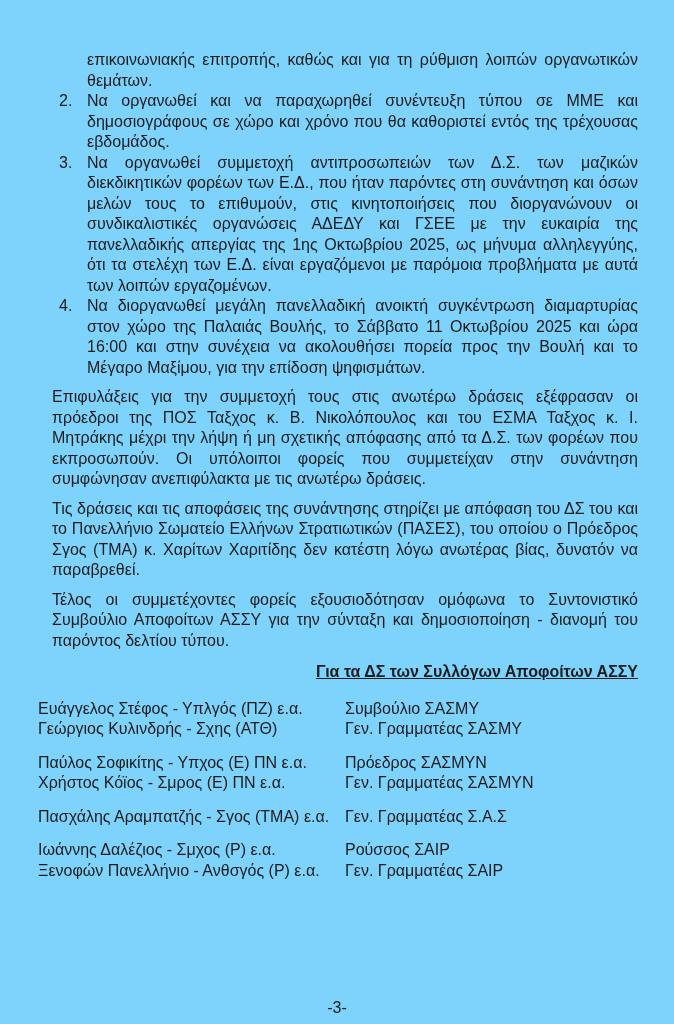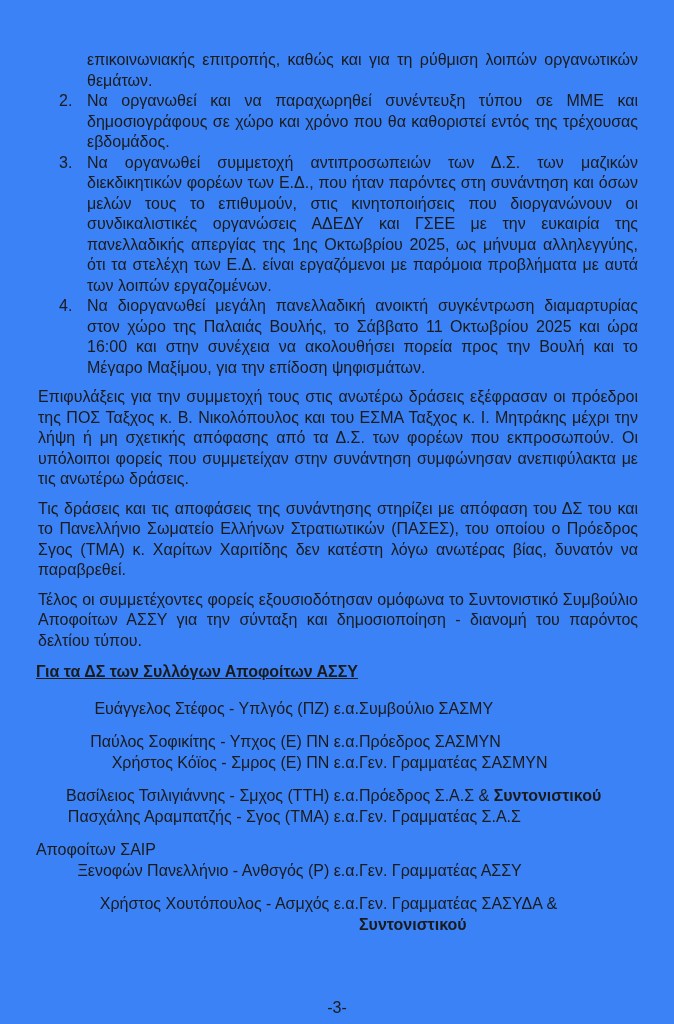--- a/index.html
+++ b/index.html
@@ -1,58 +1,57 @@
 <!DOCTYPE html>
 <html lang="el"><head>
 <meta charset="utf-8">
 <style>
   html, body { margin: 0; padding: 0; background: #ffffff; }
   .page {
     position: relative;
     width: 674px;
     height: 1024px;
     margin: 0 auto;
-    background: #3b82f6;
+    background: #7dd3fc;
     box-sizing: border-box;
     padding: 50px 36px 0 36px;
     font-family: "Liberation Sans", sans-serif;
     font-size: 16px;
     line-height: 20.5px;
     color: #1b1b1b;
     overflow: hidden;
   }
   .list { margin: 0; padding: 0; }
   .list-item { display: flex; }
   .list-item .num {
     flex: 0 0 28px;
     margin-left: 23px;
     text-align: left;
   }
   .list-item .item-text {
     flex: 1;
     text-align: justify;
   }
   .para {
-    margin: 9px 0 0 2px;
+    margin: 9px 0 0 16px;
     text-align: justify;
   }
   .sig-heading {
     margin-top: 11px;
-    text-align: left;
+    text-align: right;
     font-weight: bold;
     text-decoration: underline;
   }
   .sig-block { margin-top: 16px; }
   .sig-group { margin-top: 13px; }
   .sig-group:first-child { margin-top: 0; }
   .sig-row { display: flex; }
   .sig-left {
     flex: 0 0 307px;
-    margin-left: 16px;
-    text-align: right;
+    margin-left: 2px;
   }
   .sig-right { flex: 1; }
   .bold { font-weight: bold; }
   .footer {
     position: absolute;
     left: 0;
     bottom: 6px;
     width: 100%;
     text-align: center;
   }
@@ -87,58 +86,55 @@
 
   <div class="sig-heading">Για τα ΔΣ των Συλλόγων Αποφοίτων ΑΣΣΥ</div>
 
   <div class="sig-block">
 
     <div class="sig-group">
       <div class="sig-row">
         <span class="sig-left">Ευάγγελος Στέφος - Υπλγός (ΠΖ) ε.α.</span>
         <span class="sig-right"><span>Συμβούλιο ΣΑΣΜΥ</span><span class="bold"></span></span>
       </div>
+      <div class="sig-row">
+        <span class="sig-left">Γεώργιος Κυλινδρής - Σχης (ΑΤΘ)</span>
+        <span class="sig-right"><span>Γεν. Γραμματέας ΣΑΣΜΥ</span><span class="bold"></span></span>
+      </div>
     </div>
 
     <div class="sig-group">
       <div class="sig-row">
         <span class="sig-left">Παύλος Σοφικίτης - Υπχος (Ε) ΠΝ ε.α.</span>
         <span class="sig-right"><span>Πρόεδρος ΣΑΣΜΥΝ</span><span class="bold"></span></span>
       </div>
       <div class="sig-row">
         <span class="sig-left">Χρήστος Κόϊος - Σμρος (Ε) ΠΝ ε.α.</span>
         <span class="sig-right"><span>Γεν. Γραμματέας ΣΑΣΜΥΝ</span><span class="bold"></span></span>
       </div>
     </div>
 
     <div class="sig-group">
       <div class="sig-row">
-        <span class="sig-left">Βασίλειος Τσιλιγιάννης - Σμχος (ΤΤΗ) ε.α.</span>
-        <span class="sig-right"><span>Πρόεδρος Σ.Α.Σ &amp; </span><span class="bold">Συντονιστικού</span></span>
-      </div>
-      <div class="sig-row">
         <span class="sig-left">Πασχάλης Αραμπατζής - Σγος (ΤΜΑ) ε.α.</span>
         <span class="sig-right"><span>Γεν. Γραμματέας Σ.Α.Σ</span><span class="bold"></span></span>
       </div>
     </div>
 
     <div class="sig-group">
       <div class="sig-row">
-        <span class="sig-right"><span>Αποφοίτων ΣΑΙΡ</span><span class="bold"></span></span>
+        <span class="sig-left">Ιωάννης Δαλέζιος - Σμχος (Ρ) ε.α.</span>
+        <span class="sig-right"><span>Ρούσσος ΣΑΙΡ</span><span class="bold"></span></span>
       </div>
       <div class="sig-row">
         <span class="sig-left">Ξενοφών Πανελλήνιο - Ανθσγός (Ρ) ε.α.</span>
-        <span class="sig-right"><span>Γεν. Γραμματέας ΑΣΣΥ</span><span class="bold"></span></span>
+        <span class="sig-right"><span>Γεν. Γραμματέας ΣΑΙΡ</span><span class="bold"></span></span>
       </div>
     </div>
 
     <div class="sig-group">
-      <div class="sig-row">
-        <span class="sig-left">Χρήστος Χουτόπουλος - Ασμχός ε.α.</span>
-        <span class="sig-right"><span>Γεν. Γραμματέας ΣΑΣΥΔΑ &amp; </span><span class="bold">Συντονιστικού</span></span>
-      </div>
     </div>
 
   </div>
 
   <div class="footer">-3-</div>
 
 </div>
 
 </body></html>

